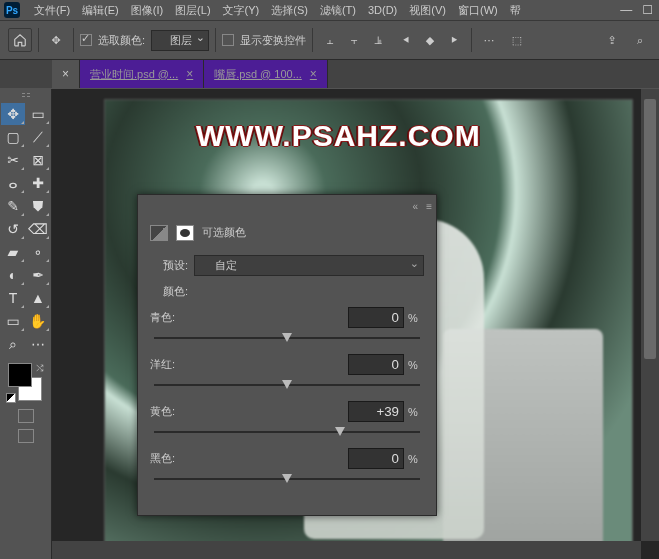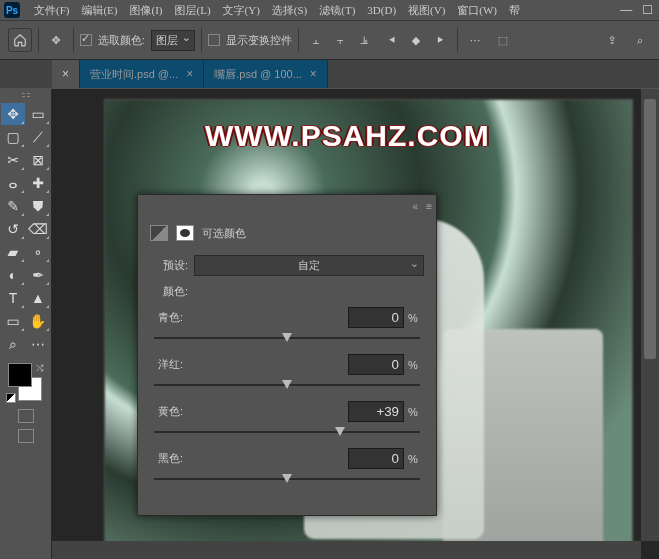--- a/index.html
+++ b/index.html
@@ -1,33 +1,33 @@
 <!DOCTYPE html>
 <html><head>
 <meta charset="utf-8">
 <style>
 * { margin: 0; padding: 0; box-sizing: border-box; font-family: "Microsoft YaHei", sans-serif; user-select: none; }
 body { width: 659px; height: 559px; background: #535353; overflow: hidden; font-size: 11px; color: #ccc; }
 
 .menubar { height: 20px; background: #535353; display: flex; align-items: center; padding: 0 4px; }
 .menubar .ps-icon { width: 16px; height: 16px; background: #001e36; border-radius: 3px; color: #31a8ff; font-size: 10px; font-weight: bold; display: flex; align-items: center; justify-content: center; margin-right: 8px; }
-.menubar .menu-item { padding: 2px 6px; cursor: default; white-space: nowrap; font-family: Liberation Serif, serif; }
+.menubar .menu-item { padding: 2px 6px; cursor: default; white-space: nowrap; }
 
 .options-bar { height: 40px; background: #535353; border-top: 1px solid #383838; border-bottom: 1px solid #2a2a2a; display: flex; align-items: center; padding: 0 8px; gap: 6px; }
 .options-bar .home-icon { width: 24px; height: 24px; display:flex;align-items:center;justify-content:center;border:1px solid #383838;border-radius:2px; }
 .options-bar .divider { width: 1px; height: 24px; background: #383838; }
 .checkbox { width: 12px; height: 12px; border: 1px solid #888; display:inline-block; vertical-align:middle; position:relative;}
 .checkbox.checked::after { content:"✓"; position:absolute; top:-3px; left:0; font-size:11px; color:#ccc;}
-.select-small { background:#3f3f3f; border:1px solid #2a2a2a; padding:2px 16px 2px 4px; position:relative;}
+.select-small { background:#3f3f3f; border:1px solid #2a2a2a; padding:2px 16px 2px 18px; position:relative;}
 .select-small::after { content:"⌄"; position:absolute; right:3px; top:0; }
 .opt-icon { width:22px; height:22px; display:flex; align-items:center; justify-content:center; color:#ccc; }
 
 .tab-strip { height: 28px; background: #434343; display: flex; align-items: stretch; padding-left: 52px; }
 .doc-tab { display:flex; align-items:center; padding:0 10px; border-right:1px solid #2a2a2a; gap:8px; background:#535353;}
-.doc-tab.inactive { background:#0c4a6e; color:#999; }
+.doc-tab.inactive { background:#4c1d95; color:#999;text-decoration:underline; }
 .doc-tab .close { font-size:12px; }
 
 .work-area { position:absolute; top:89px; left:0; right:0; bottom:0; display:flex; }
 
 .tool-panel { width: 52px; background: #535353; border-right:1px solid #2a2a2a; display:flex; flex-direction:column; align-items:center; padding-top:4px;}
 .tool-grip { width:40px; height:8px; display:flex; justify-content:center; gap:2px; margin-bottom:2px;}
 .tool-grip span { display:block; width:3px; height:1px; background:#888; box-shadow: 0 3px 0 #888;}
 .tool-grid { display:grid; grid-template-columns: 24px 24px; gap:1px;}
 .tool { width:24px; height:22px; display:flex; align-items:center; justify-content:center; color:#ddd; position:relative; font-size:14px;}
 .tool.active { background:#3f6f9f; }
@@ -37,44 +37,44 @@
 .swatch-bg { position:absolute; bottom:2px; right:4px; width:24px; height:24px; background:#fff; border:1px solid #888;}
 .swap-mini { position:absolute; top:0; right:2px; font-size:9px; color:#ccc;}
 .def-mini { position:absolute; bottom:0; left:0; width:10px; height:10px; border:1px solid #888; background:linear-gradient(135deg,#000 50%,#fff 50%);}
 .tool-mode { margin-top:6px; display:flex; gap:4px;}
 .mode-box { width:16px; height:14px; border:1px solid #888;}
 
 .canvas-area { flex:1; background:#262626; position:relative; overflow:hidden;}
 .canvas-img { position:absolute; top:10px; left:52px; right:26px; height: 470px; background: radial-gradient(circle at 30% 20%, #c8e0d4 2%, #4a6b5a 12%, #2a3a30 30%, #4a6b5a 45%, #c8e0d4 48%, #2a3a30 60%, #6a8b7a 80%); filter: blur(1px); box-shadow: inset 0 0 0 1px #555;}
 .figure-overlay { position:absolute; top:120px; left:200px; width:180px; height:320px; background: radial-gradient(ellipse at 50% 10%, #1a1a1a 0%, #1a1a1a 18%, transparent 20%), linear-gradient(#e8ece8, #cdd4cd); border-radius: 60px 60px 10px 10px; opacity:0.9;}
 .stone { position:absolute; bottom:20px; right:30px; width:160px; height:220px; background:linear-gradient(#bfc3c0,#9fa3a0); border-radius:8px;}
-.watermark1 { position:absolute; top:30px; left:153px; font-family: "Arial Black", sans-serif; font-size:30px; font-weight:900; color:#fff; text-shadow:-1px 0 #8b1a1a,1px 0 #8b1a1a,0 -1px #8b1a1a,0 1px #8b1a1a,-2px 0 #5a0a0a,2px 0 #5a0a0a; letter-spacing:1px;}
+.watermark1 { position:absolute; top:30px; left:144px; font-family: "Arial Black", sans-serif; font-size:30px; font-weight:900; color:#fff; text-shadow:-1px 0 #8b1a1a,1px 0 #8b1a1a,0 -1px #8b1a1a,0 1px #8b1a1a,-2px 0 #5a0a0a,2px 0 #5a0a0a; letter-spacing:1px;}
 .watermark2 { position:absolute; bottom:8px; right:110px; font-family: Arial; font-size:20px; font-weight:700; color:#fff; text-shadow:0 0 2px #2266cc, -1px 0 #2266cc, 1px 0 #2266cc, 0 1px #2266cc, 0 -1px #2266cc; }
 .scrollbar-v { position:absolute; top:0; right:0; width:18px; bottom:18px; background:#434343;}
 .scrollbar-v .thumb { position:absolute; top:10px; left:3px; right:3px; height:260px; background:#6a6a6a; border-radius:2px;}
 .scrollbar-h { position:absolute; left:0; right:18px; bottom:0; height:18px; background:#434343;}
 
 
 .prop-panel { position:absolute; top:194px; left:137px; width:300px; background:#535353; border:1px solid #2a2a2a; box-shadow:0 0 8px rgba(0,0,0,0.6);}
 .prop-head { height:22px; display:flex; justify-content:flex-end; align-items:center; padding:0 4px; gap:8px; background:#535353;}
 .prop-head span { font-size:10px; color:#aaa; cursor:default;}
 .prop-tab { padding: 4px 10px; }
 .prop-body { padding: 8px 12px 20px; }
-.prop-type { display:flex; align-items:center; gap:8px; margin-bottom:14px;}
+.prop-type { display:flex; gap:8px; margin-bottom:14px;}
 .adj-icon { width:18px; height:16px; background:linear-gradient(135deg,#444 50%,#888 50%); border:1px solid #888;}
 .mask-icon { width:18px; height:16px; background:#fff; border:1px solid #888; position:relative;}
 .mask-icon::after { content:""; position:absolute; inset:3px; border-radius:50%; background:#343434;}
 .form-row { display:flex; align-items:center; margin-bottom:8px; font-size:11px;}
 .form-row label { width:38px; text-align:right; margin-right:6px;}
-.form-select { flex:1; background:#3f3f3f; border:1px solid #2a2a2a; padding:2px 11px; position:relative;text-align:center;}
+.form-select { flex:1; background:#3f3f3f; border:1px solid #2a2a2a; padding:2px 20px; position:relative;}
 .form-select.highlight { border:1px solid #4a7aaa;}
 .form-select::after { content:"⌄"; position:absolute; right:4px; top:1px; color:#aaa;}
 .color-chip { width:20px; height:12px; background:#000; border:1px solid #222; display:inline-block; margin-right:4px; vertical-align:middle;}
 .slider-row { display:flex; align-items:center; margin:6px 0 4px; }
-.slider-row label { width:46px;margin-left:8px; }
+.slider-row label { width:46px; }
 .slider-input { width:56px; background:#333; border:1px solid #1a1a1a; color:#ddd; text-align:right; padding:2px 4px; margin-left:auto; margin-right:4px;}
 .pct { width:16px;}
 .slider-track { position:relative; height:12px; margin:0 4px 10px 4px;}
 .slider-track::before { content:""; position:absolute; left:0; right:0; top:5px; height:2px; background:#2a2a2a;}
 .slider-thumb { position:absolute; top:1px; width:0; height:0; border-left:5px solid transparent; border-right:5px solid transparent; border-top:9px solid #bbb;}
 .wincontrols { position:absolute; top:0; right:6px; display:flex; gap:10px; color:#ccc; font-size:12px; height:20px; align-items:center;}
 </style>
 </head>
 <body>
 

